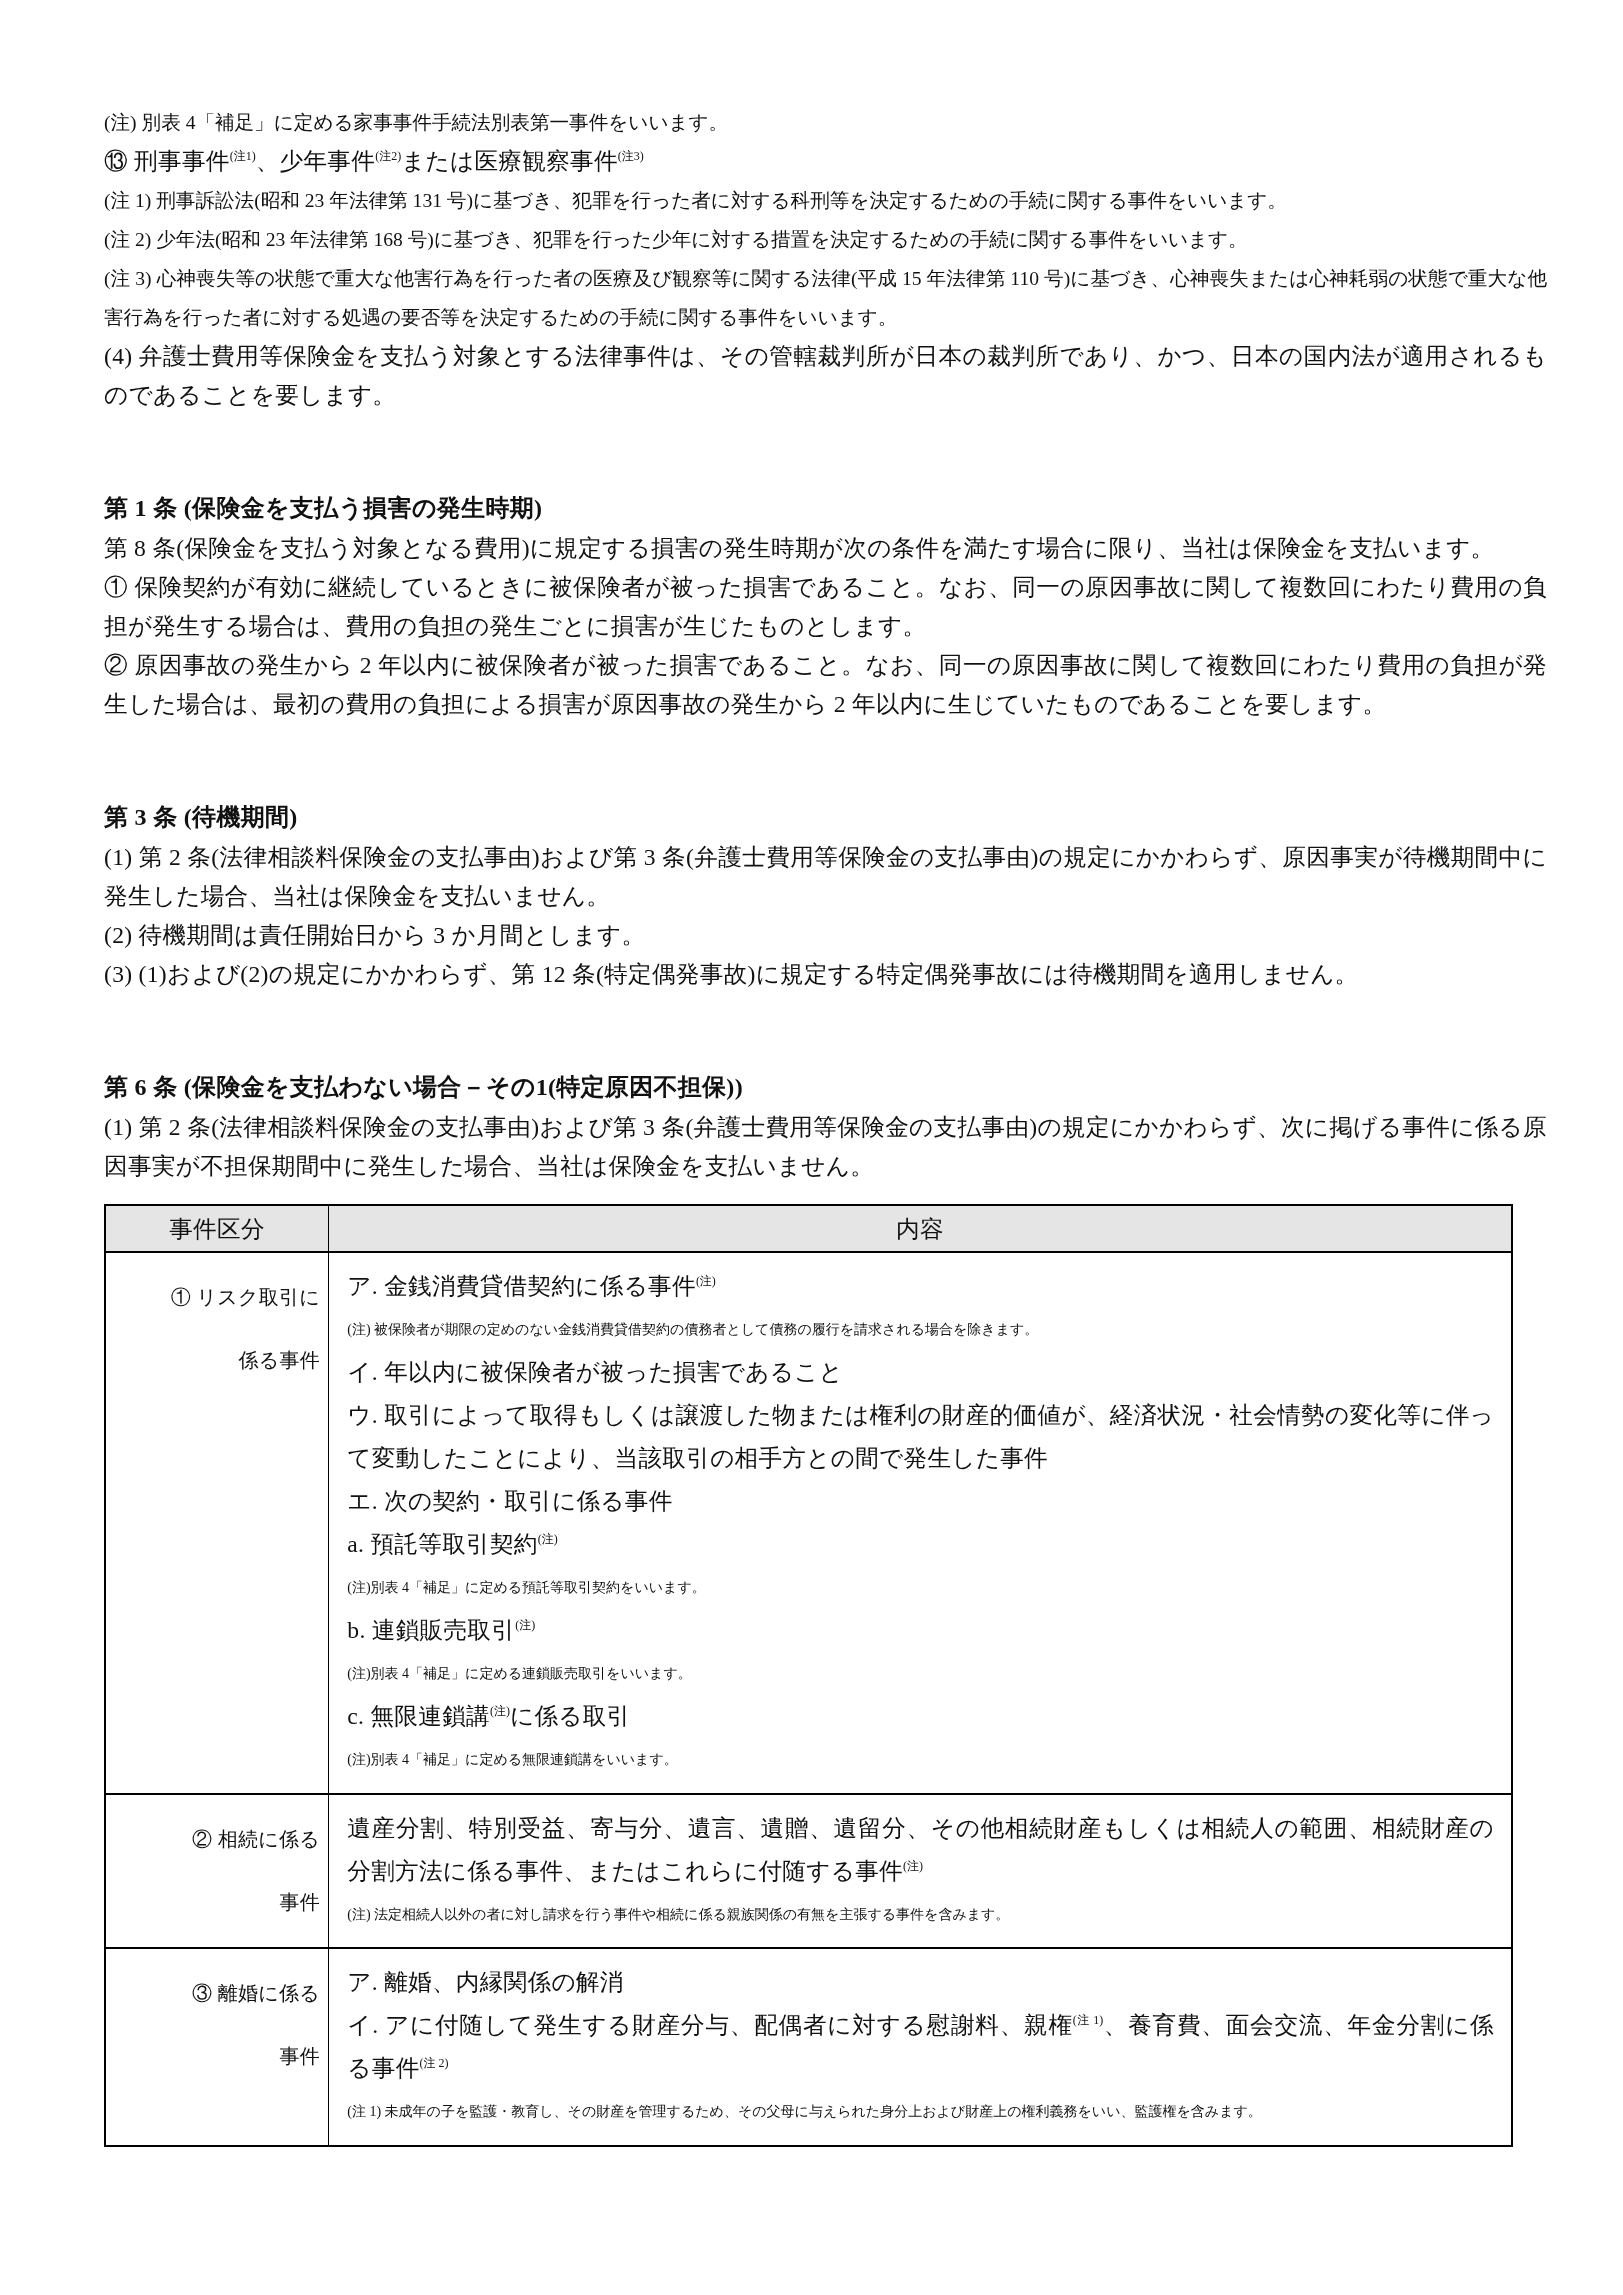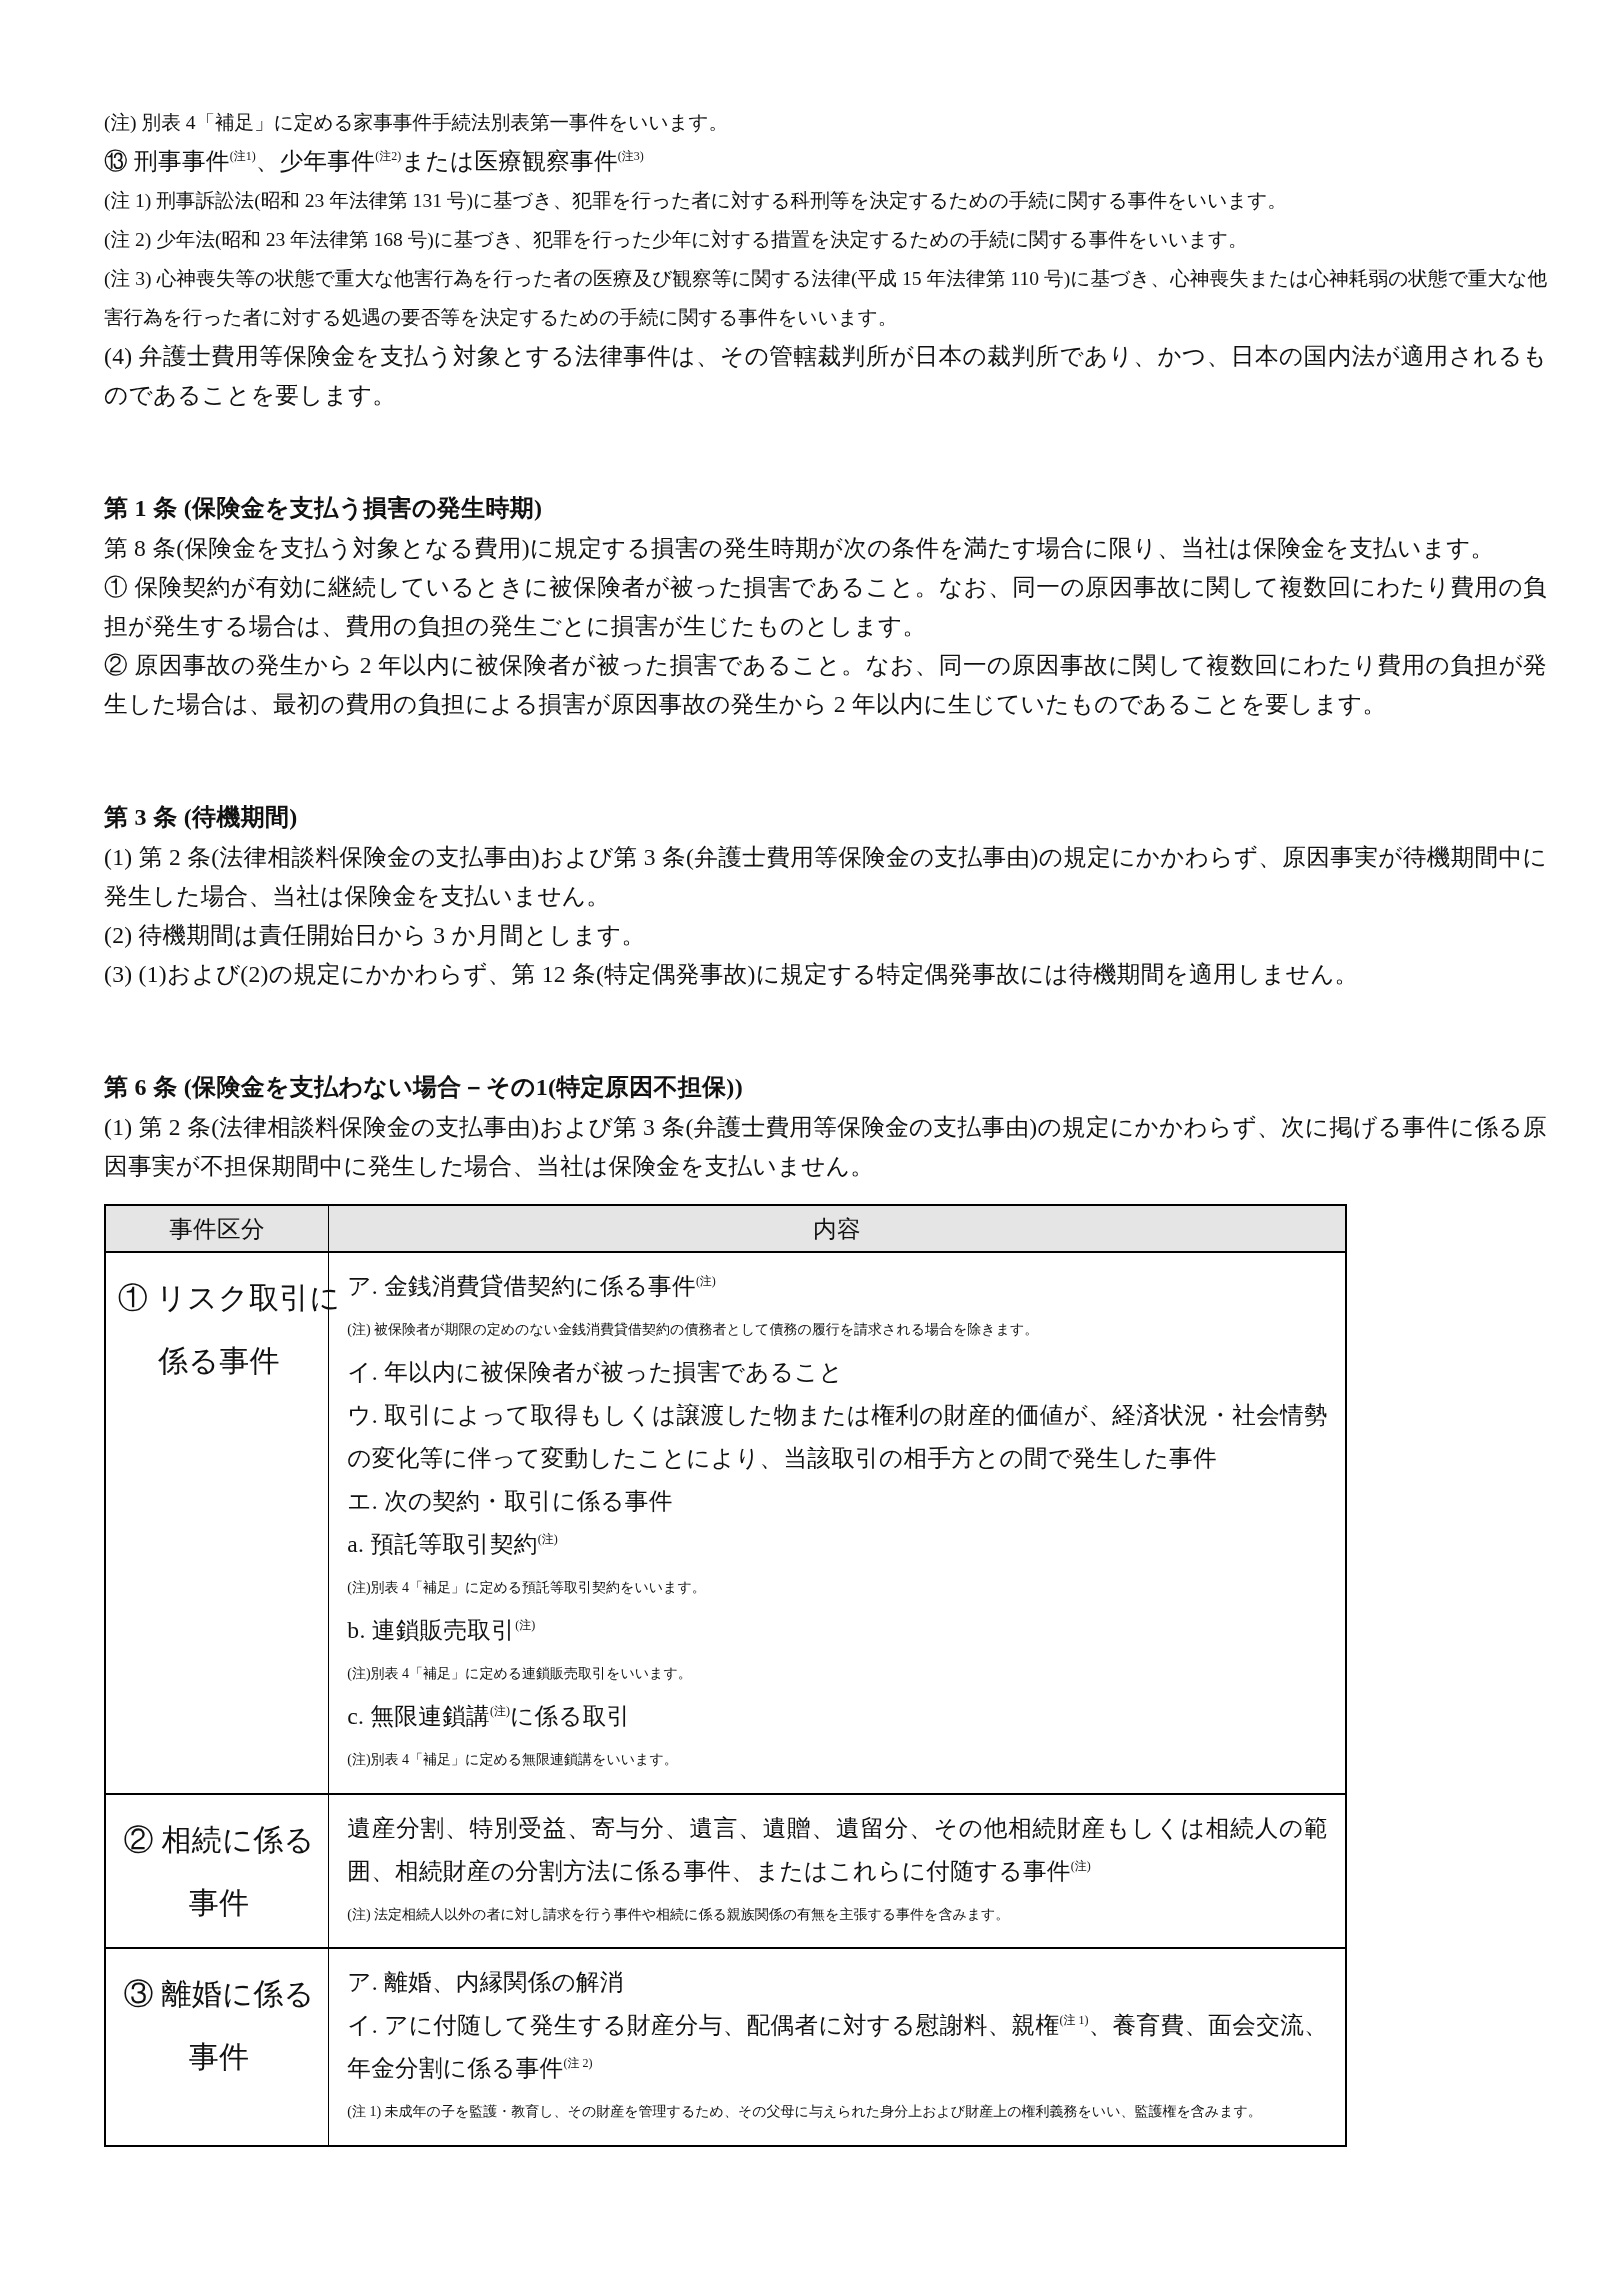--- a/index.html
+++ b/index.html
@@ -21,45 +21,45 @@
     font-size: 24px;
     font-weight: bold;
     line-height: 41px;
     margin: 73px 0 0 0;
     letter-spacing: 0.3px;
   }
   sup { font-size: 12px; line-height: 0; letter-spacing: 0; }
 
   table.exclusion {
     margin-top: 18.3px;
-    width: 1243px;
+    width: 1409px;
     border-collapse: collapse;
     table-layout: fixed;
   }
   table.exclusion, table.exclusion th, table.exclusion td {
     border: 1.3px solid #000;
   }
   table.exclusion { border: 2.6px solid #000; }
   table.exclusion th {
     border-bottom: 2.6px solid #000;
     background: var(--header-bg, #e5e5e5);
     font-weight: normal;
     font-size: 23.6px;
     height: 43px;
     text-align: center;
     letter-spacing: 0.3px;
   }
   table.exclusion td { border-top: 2px solid #000; vertical-align: top; }
   th.col-category, td.cat { width: 220px; }
   td.cat { padding: 13px 7.9px 13px 11.8px; }
   .cat-line {
-    font-size: 30px;
+    font-size: 20px;
     line-height: 63px;
     white-space: nowrap;
-    text-align: center;
+    text-align: right;
     letter-spacing: 0.3px;
   }
   td.content { padding: 11.8px 17px 11.8px 18.3px; }
   .t-main { font-size: 23.6px; line-height: 43px; letter-spacing: 0.3px; }
   .t-note { font-size: 14px; line-height: 43px; letter-spacing: 0; }
 </style>
 </head>
 <body>
 
 <div class="page" style="--paper: #ffffff; --ink: #111111; --header-bg: #e5e5e5;">

